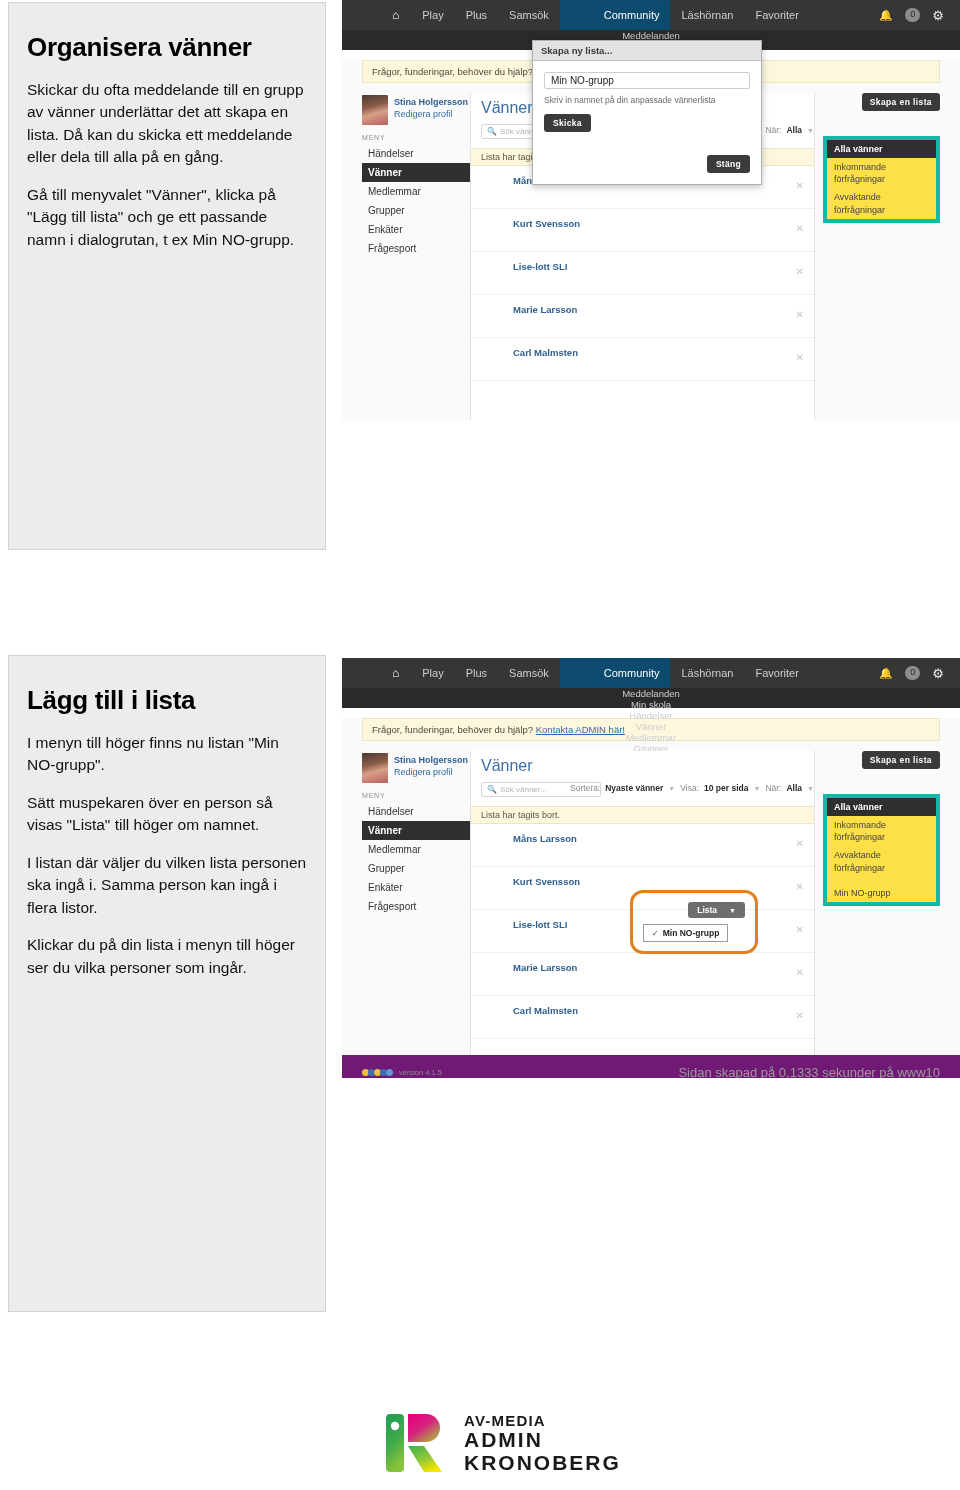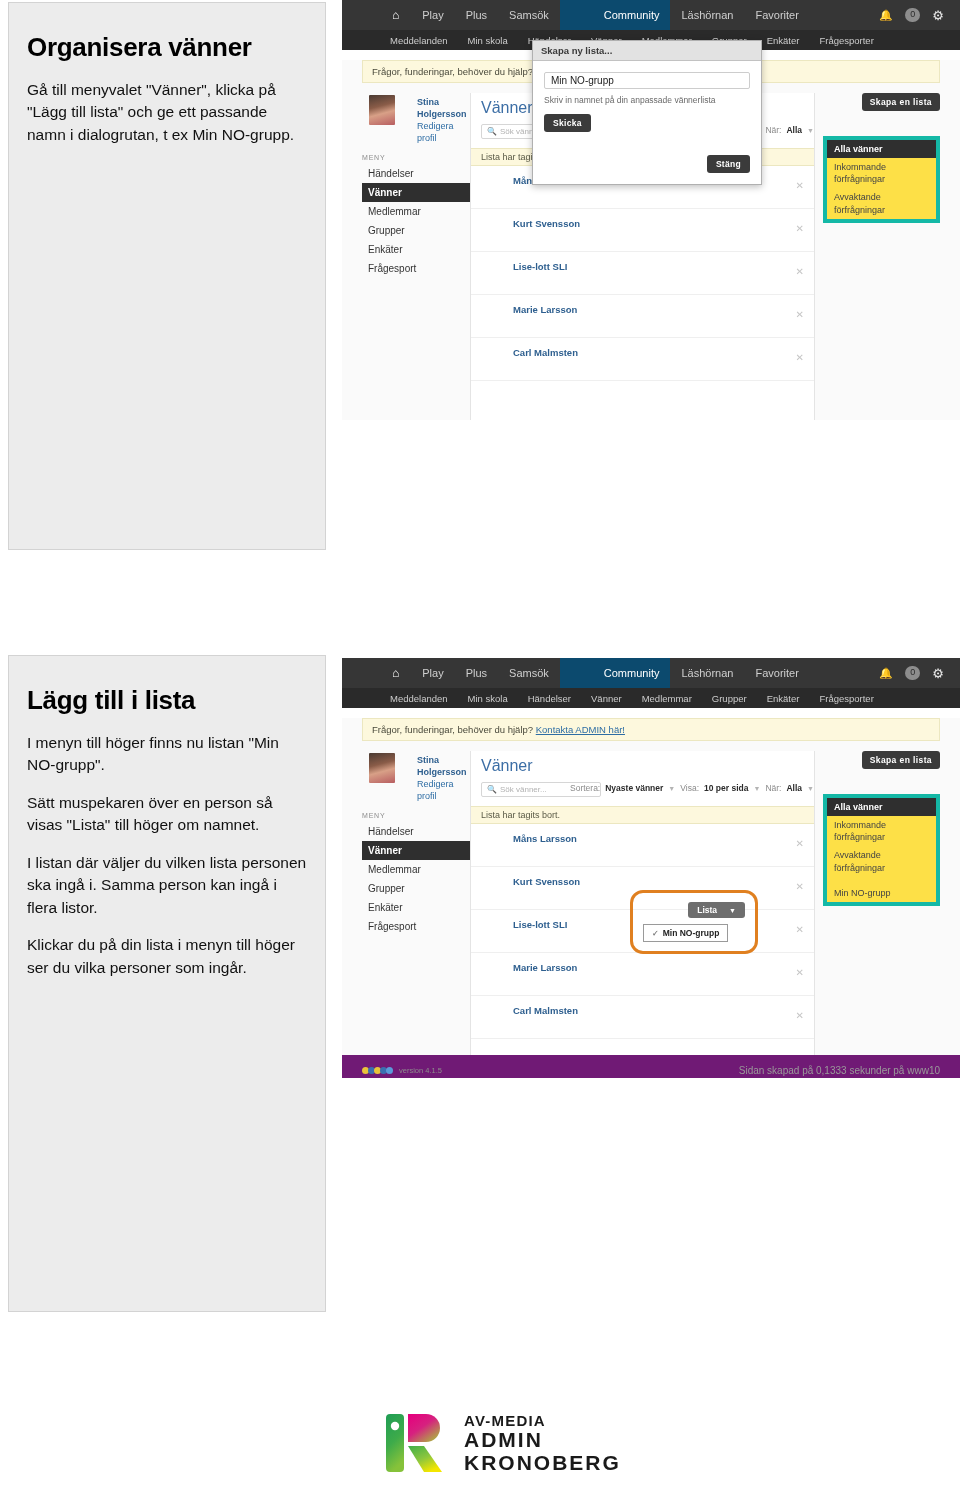--- a/index.html
+++ b/index.html
@@ -20,34 +20,34 @@
   .navbar .nspacer{width:38px;}
   .nav-item{display:flex;align-items:center;padding:0 11px;color:#cfcfcf;font-size:11px;white-space:nowrap;}
   .nav-item.home{padding:0 12px;color:#fff;font-size:12px;}
   .nav-item.active{background:#0c4a6e;color:#fff;font-weight:normal;padding-left:44px;}
   .nav-right{margin-left:auto;display:flex;align-items:center;padding-right:16px;gap:12px;}
   .bell{color:#dcdcdc;font-size:11px;}
   .badge{background:#8d8d8d;color:#2b2b2b;border-radius:9px;font-size:9px;padding:1px 5px;line-height:1.3;}
   .gear{color:#e8e8e8;font-size:13px;}
 
   
-  .subnav{background:#2a2a2a;height:20px;display:flex;align-items:center;}
+  .subnav{background:#2a2a2a;height:20px;display:flex;align-items:center;flex-direction:column;}
   .subnav .nspacer{width:38px;}
   .sub-item{color:#cdcdcd;font-size:9.5px;padding:0 10px;white-space:nowrap;}
 
   .shot-page{background:#fafafa;padding:0 0 0 0;}
 
   .helpbar{background:#fdf8dd;border:1px solid #ece7c0;margin:10px 20px 0 20px;padding:5px 9px;font-size:9.5px;color:#4a4a3c;}
   .helpbar a{color:#2e6da4;}
 
   .content{display:flex;margin:10px 20px 0 20px;position:relative;}
 
   
   .lsb{width:108px;flex:0 0 108px;padding-top:2px;}
-  .prof{display:flex;gap:22px;margin-left:7px;}
+  .prof{display:flex;gap:6px;}
   .avatar{width:26px;height:30px;flex:0 0 26px;background:#c9a389;position:relative;overflow:hidden;border-radius:1px;}
   .avatar.a1{background:linear-gradient(165deg,#4a3a32 0%,#8a5c48 38%,#d8a087 60%,#b75d60 100%);}
   .prof-t{padding-top:1px;}
   .prof-name{font-size:9px;color:#2e5f8f;font-weight:bold;line-height:1.35;}
   .prof-link{font-size:9px;color:#2e6da4;line-height:1.35;}
   .meny-lbl{font-size:7px;color:#8c8c8c;letter-spacing:0.8px;margin:9px 0 3px 0;}
   .lsb-item{font-size:10px;color:#333;padding:3px 6px;line-height:1.3;}
   .lsb-item.on{background:#2f2f2f;color:#fff;font-weight:bold;}
 
   
@@ -89,36 +89,37 @@
   .listbtn{background:#6e6e6e;color:#fff;font-size:8.5px;font-weight:bold;border-radius:3px;padding:3px 9px;display:flex;align-items:center;justify-content:center;gap:12px;}
   .listmenu{background:#fff;border:1px solid #9a9a9a;font-size:8.5px;color:#222;font-weight:bold;padding:3px 8px;display:flex;align-items:center;gap:4px;}
   .chk{color:#7b7b7b;font-size:8px;}
 
   
   .shot-foot{display:flex;align-items:center;justify-content:space-between;padding:10px 20px 8px 20px;background:#701a75;}
   .sli{display:flex;align-items:center;gap:4px;}
   .sli-dots{display:flex;}
   .sli-dots i{width:7px;height:7px;border-radius:50%;display:block;margin-right:-1px;}
   .ver{font-size:7.5px;color:#8d8d8d;margin-left:3px;}
-  .fright{font-size:10px;color:#9a9a9a;}
+  .fright{font-size:13px;color:#9a9a9a;}
 
   
   .logo{position:absolute;display:flex;align-items:center;gap:16px;}
   .logo-mark{width:64px;height:62px;position:relative;}
   .logo-txt{display:flex;flex-direction:column;}
   .logo-l1{font-size:15px;font-weight:bold;letter-spacing:1.2px;color:#1a1a1a;}
   .logo-l2{font-size:21px;font-weight:bold;letter-spacing:2px;color:#1a1a1a;line-height:1.08;}
   .logo-l3{font-size:21px;font-weight:bold;letter-spacing:2px;color:#1a1a1a;line-height:1.08;}
 </style>
 </head>
 <body>
 
 <div class="panel" style="left:8px;top:2px;width:318px;height:548px;">
   <div class="panel-inner">
     <h1>Organisera vänner</h1>
+    <p>Skickar du ofta meddelande till en grupp av vänner underlättar det att skapa en lista. Då kan du skicka ett meddelande eller dela till alla på en gång.</p>
     <p>Gå till menyvalet "Vänner", klicka på "Lägg till lista" och ge ett passande namn i dialogrutan, t ex Min NO-grupp.</p>
   </div>
 </div>
 
 <div class="shot" style="left:342px;top:0px;width:618px;height:420px;">
 
   <div class="navbar">
     <div class="nspacer"></div>
     <div class="nav-item home">⌂</div>
     <div class="nav-item">Play</div>

